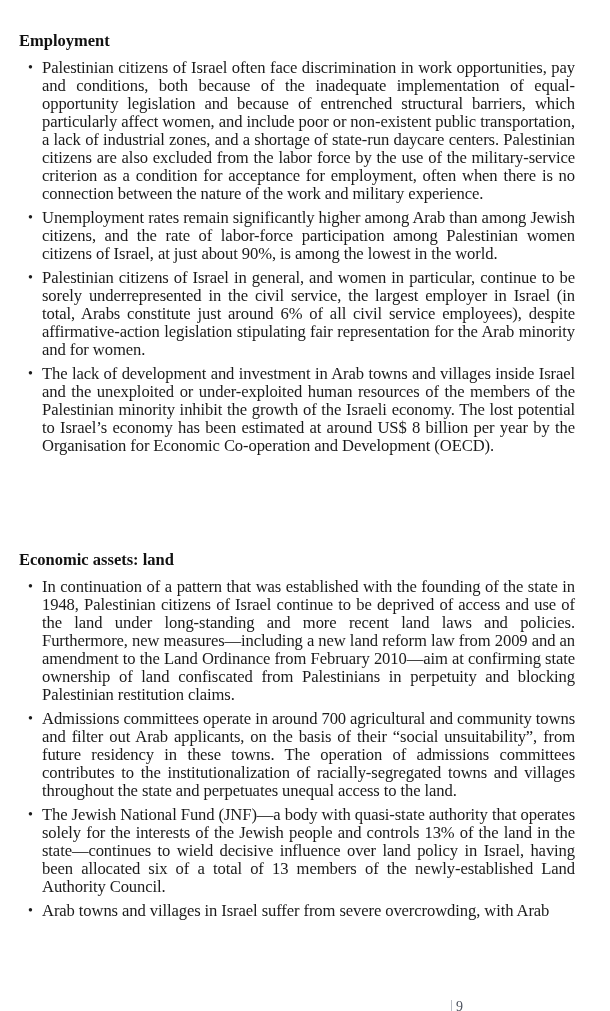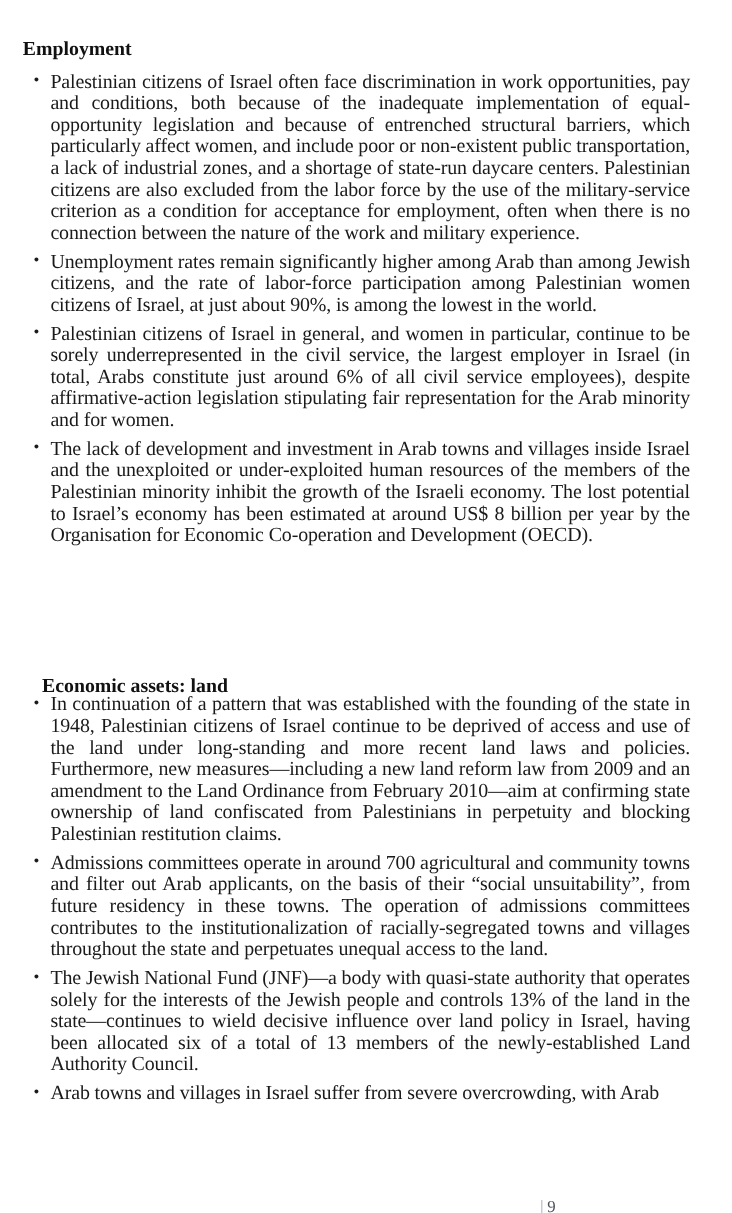--- a/index.html
+++ b/index.html
@@ -50,21 +50,21 @@
 <div class="page">
 
   <h2 class="section-title" style="top:31px;">Employment</h2>
   <ul class="bullets" style="top:59px;">
     <li><span class="bullet">•</span><span>Palestinian citizens of Israel often face discrimination in work opportunities, pay and conditions, both because of the inadequate implementation of equal-opportunity legislation and because of entrenched structural barriers, which particularly affect women, and include poor or non-existent public transportation, a lack of industrial zones, and a shortage of state-run daycare centers. Palestinian citizens are also excluded from the labor force by the use of the military-service criterion as a condition for acceptance for employment, often when there is no connection between the nature of the work and military experience.</span></li>
     <li><span class="bullet">•</span><span>Unemployment rates remain significantly higher among Arab than among Jewish citizens, and the rate of labor-force participation among Palestinian women citizens of Israel, at just about 90%, is among the lowest in the world.</span></li>
     <li><span class="bullet">•</span><span>Palestinian citizens of Israel in general, and women in particular, continue to be sorely underrepresented in the civil service, the largest employer in Israel (in total, Arabs constitute just around 6% of all civil service employees), despite affirmative-action legislation stipulating fair representation for the Arab minority and for women.</span></li>
     <li><span class="bullet">•</span><span>The lack of development and investment in Arab towns and villages inside Israel and the unexploited or under-exploited human resources of the members of the Palestinian minority inhibit the growth of the Israeli economy. The lost potential to Israel’s economy has been estimated at around US$ 8 billion per year by the Organisation for Economic Co-operation and Development (OECD).</span></li>
   </ul>
 
-  <h2 class="section-title" style="top:562px;margin-left:16px;">Economic assets: land</h2>
+  <h2 class="section-title" style="top:550px;">Economic assets: land</h2>
   <ul class="bullets" style="top:578px;">
     <li><span class="bullet">•</span><span>In continuation of a pattern that was established with the founding of the state in 1948, Palestinian citizens of Israel continue to be deprived of access and use of the land under long-standing and more recent land laws and policies. Furthermore, new measures—including a new land reform law from 2009 and an amendment to the Land Ordinance from February 2010—aim at confirming state ownership of land confiscated from Palestinians in perpetuity and blocking Palestinian restitution claims.</span></li>
     <li><span class="bullet">•</span><span>Admissions committees operate in around 700 agricultural and community towns and filter out Arab applicants, on the basis of their “social unsuitability”, from future residency in these towns. The operation of admissions committees contributes to the institutionalization of racially-segregated towns and villages throughout the state and perpetuates unequal access to the land.</span></li>
     <li><span class="bullet">•</span><span>The Jewish National Fund (JNF)—a body with quasi-state authority that operates solely for the interests of the Jewish people and controls 13% of the land in the state—continues to wield decisive influence over land policy in Israel, having been allocated six of a total of 13 members of the newly-established Land Authority Council.</span></li>
     <li><span class="bullet">•</span><span>Arab towns and villages in Israel suffer from severe overcrowding, with Arab</span></li>
   </ul>
 
   <div class="footer">
     <span class="title">The Inequality Report</span>
     <span class="sep"></span>

